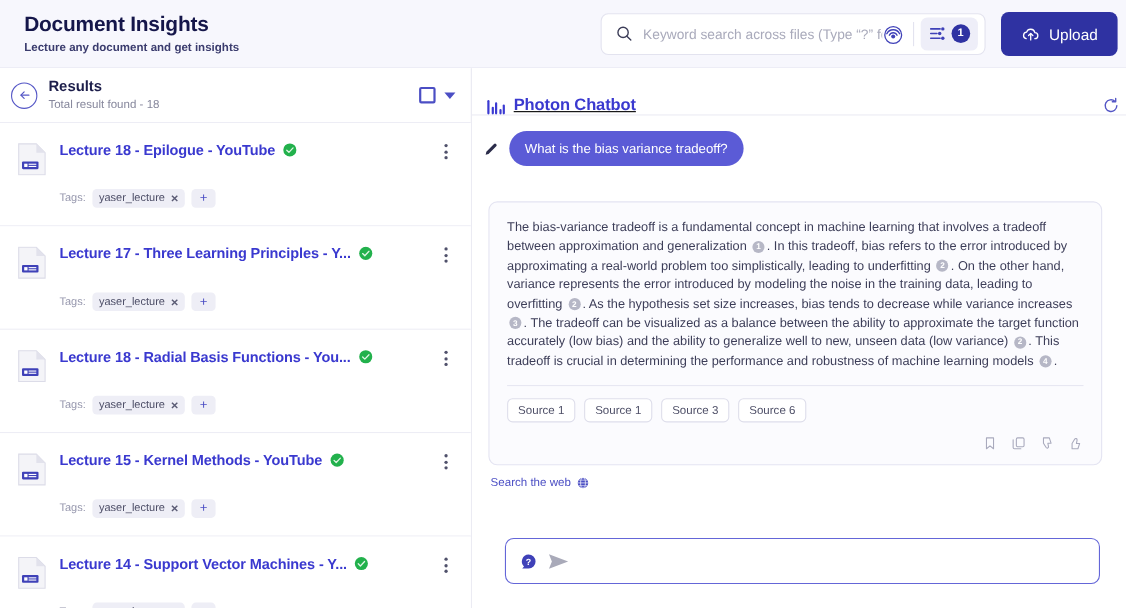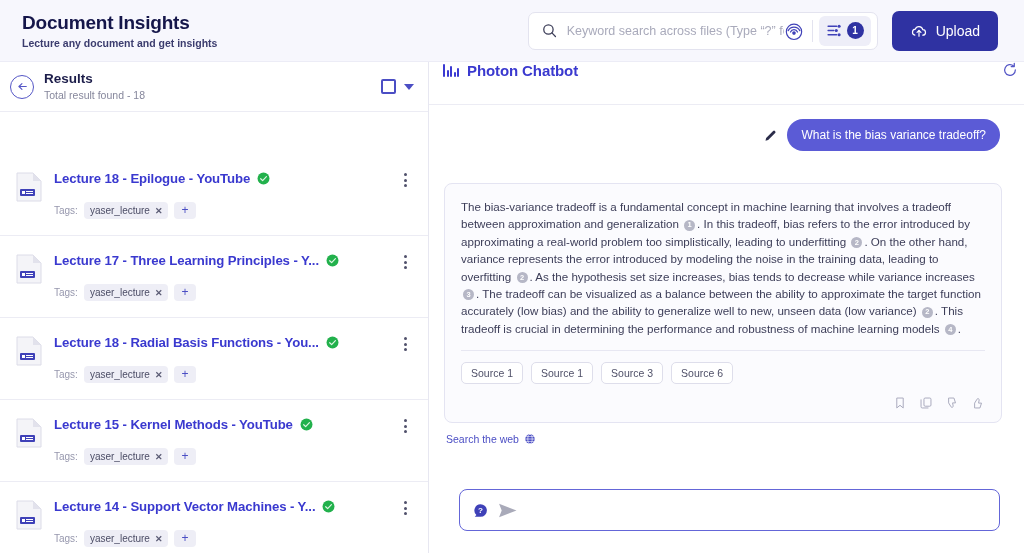--- a/index.html
+++ b/index.html
@@ -10,21 +10,21 @@
     overflow: hidden;
   }
 
   .app { width: 1024px; height: 553px; display: flex; flex-direction: column; }
 
   
   .topbar {
     height: 62px; min-height: 62px;
     background: #f7f7fd;
     display: flex; align-items: center;
-    padding: 0 26px 0 22px;
+    padding: 0 8px 0 22px;
     border-bottom: 1px solid #ececf6;
   }
   .brand { display: flex; flex-direction: column; justify-content: center; }
   .brand-title {
     font-size: 19px; font-weight: bold; color: #15164a;
     letter-spacing: -0.2px; line-height: 22px;
   }
   .brand-sub {
     font-size: 10.5px; font-weight: bold; color: #3b3c6e;
     margin-top: 3px; line-height: 13px;
@@ -65,21 +65,21 @@
   }
 
   
   .body { flex: 1; display: flex; min-height: 0; background: #fff; }
 
   
   .left {
     width: 429px; min-width: 429px;
     display: flex; flex-direction: column;
     border-right: 1px solid #e7e7f1;
-    background: #fff; min-height: 0; gap: 42px;
+    background: #fff; min-height: 0;
   }
   .results-head {
     height: 50px; min-height: 50px;
     display: flex; align-items: center; padding: 0 14px 0 10px;
     border-bottom: 1px solid #ececf4;
   }
   .back-circle {
     width: 24px; height: 24px; border-radius: 50%;
     border: 1.4px solid #5557c6;
     display: flex; align-items: center; justify-content: center;
@@ -109,21 +109,21 @@
   }
   .file-ico { width: 26px; height: 30px; flex: 0 0 auto; margin-top: 1px; }
   .res-main { flex: 1; margin-left: 12px; min-width: 0; }
   .res-titlerow { display: flex; align-items: center; gap: 7px; }
   .res-title {
     font-size: 13.2px; font-weight: bold; color: #3a39cf;
     white-space: nowrap; overflow: hidden; text-overflow: ellipsis;
     cursor: pointer; letter-spacing: -0.1px;
   }
   .check-ok { width: 13px; height: 13px; flex: 0 0 auto; }
-  .tagrow { display: flex; align-items: center; gap: 6px; margin-top: 16px; }
+  .tagrow { display: flex; align-items: center; gap: 6px; margin-top: 28px; }
   .tag-label { font-size: 10px; color: #9697ad; }
   .chip {
     display: flex; align-items: center; gap: 5px;
     background: #eeeef6; border-radius: 4px; padding: 3px 6px;
     font-size: 10px; color: #4c4d66; cursor: pointer;
   }
   .chip-x { font-size: 9px; color: #5a5b74; font-weight: bold; }
   .chip-plus {
     background: #eeeef6; border-radius: 4px; padding: 2px 7px;
     font-size: 12px; color: #4b4ec4; cursor: pointer; line-height: 13px;
@@ -132,31 +132,32 @@
     width: 18px; margin-left: 8px; margin-top: 2px;
     display: flex; flex-direction: column; align-items: center; gap: 2.5px;
     cursor: pointer; flex: 0 0 auto;
   }
   .kebab i { width: 3px; height: 3px; border-radius: 50%; background: #50516b; display:block; }
 
   
   .right { flex: 1; display: flex; flex-direction: column; min-width: 0; background: #fff; }
   .chat-head {
     height: 43px; min-height: 43px;
-    display: flex; align-items: flex-start; padding: 0 6px 0 14px;
+    display: flex; align-items: flex-end; padding: 0 6px 0 14px;
     border-bottom: 1px solid #ececf4;
+    text-decoration: underline;
   }
   .wave { display: flex; align-items: flex-end; gap: 1.5px; height: 15px; margin-right: 8px; }
   .wave i { width: 2px; background: #3b3ad2; display: block; border-radius: 1px; }
   .chat-title { font-size: 15px; font-weight: bold; color: #3a39cf; letter-spacing: -0.1px; }
   .refresh-ico { margin-left: auto; width: 16px; height: 16px; cursor: pointer; }
 
   .chat-body { flex: 1; overflow-y: auto; padding: 14px 22px 0 10px; min-height: 0; }
 
-  .qrow { display: flex; align-items: center; justify-content: flex-end; gap: 9px; padding-right: 2px; }
+  .qrow { display: flex; align-items: center; gap: 9px; padding-right: 2px; }
   .pencil-ico { width: 15px; height: 15px; cursor: pointer; }
   .qbubble {
     background: #5b5bd6; color: #fff; font-size: 12px;
     border-radius: 16px; padding: 9px 14px; max-width: 330px;
   }
 
   .answer-card {
     margin-top: 32px; margin-left: 5px;
     border: 1px solid #e4e4f2; border-radius: 8px;
     background: #fbfbfe; padding: 14px 16px 10px 16px;

